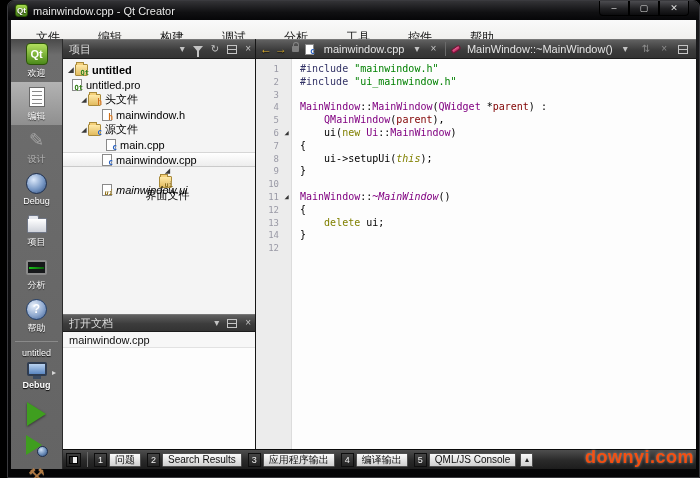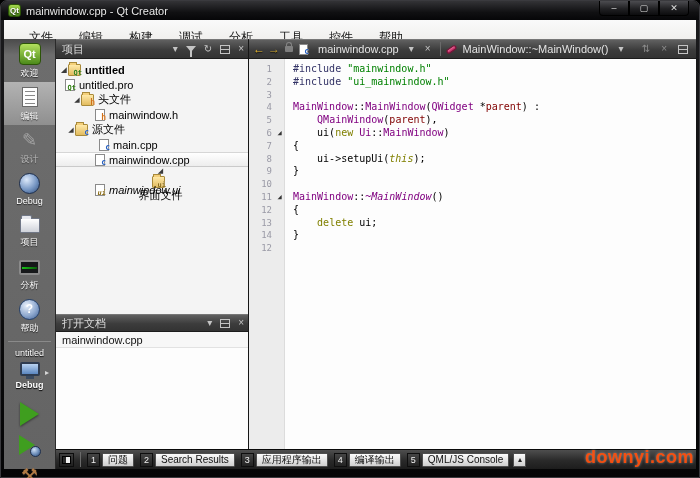--- a/index.html
+++ b/index.html
@@ -1,37 +1,37 @@
 <!DOCTYPE html>
 <html><head>
 <meta charset="utf-8">
 <style>
   * { box-sizing: border-box; margin: 0; padding: 0; }
   html,body { width:700px; height:478px; }
   body { font-family:"Liberation Sans",sans-serif; background:#000; position:relative; overflow:hidden; }
 
-  .window { position:absolute; inset:0; background:linear-gradient(#1b1b1d,#050506); border:1px solid #3a3a3e; border-radius:7px 7px 0 0; }
+  .window { position:absolute; inset:0; background:linear-gradient(#1b1b1d,#050506); border:1px solid #3a3a3e; border-radius:7px 7px 0 0;margin-left:7px; }
 
   
   .titlebar { height:19px; display:flex; align-items:center; padding-left:7px; gap:5px;
               background:linear-gradient(#333336,#101012 60%,#060608); border-radius:7px 7px 0 0;
               color:#e8e8e8; font-size:11px; text-shadow:0 1px 2px #000; }
   .qt-badge { width:13px; height:13px; border-radius:3px; background:linear-gradient(#a6d94e,#4c8a1a);
               border:1px solid #2c5408; color:#fff; font-size:8px; font-weight:bold;
               display:flex; align-items:center; justify-content:center; }
   .win-controls { position:absolute; top:0; right:10px; display:flex; z-index:5; }
   .win-btn { width:30px; height:15px; display:flex; align-items:center; justify-content:center;
              background:linear-gradient(#4c4c50,#212124 55%,#0c0c0e); border:1px solid #000; border-top:none;
              color:#dcdcdc; font-size:9px; line-height:1; cursor:default; }
   .win-btn.first { border-radius:0 0 0 4px; }
   .win-btn.last  { border-radius:0 0 4px 0; }
 
   
   .menubar { position:absolute; top:19px; left:3px; right:3px; height:36px; display:flex; align-items:center;
-             background:linear-gradient(#fafafa,#e9e7e4); border-bottom:1px solid #b8b6b2; padding-left:12px; }
+             background:linear-gradient(#fafafa,#e9e7e4); border-bottom:1px solid #b8b6b2; padding-left:12px;gap:12px; }
   .menu-item { font-size:12px; color:#141414; padding:0 13px; height:100%; display:flex; align-items:center; }
 
   
   .content { position:absolute; top:38px; left:3px; right:3px; bottom:8px; display:flex; }
 
   
   .sidebar { width:52px; background:linear-gradient(180deg,#4a4a4a 0px,#6d6d6d 16px,#646464 100%);
              border-right:1px solid #2a2a2a; display:flex; flex-direction:column; align-items:stretch; }
   .mode { display:flex; flex-direction:column; align-items:center; padding:3px 0 2px; gap:1px; }
   .mode .mlabel { font-size:9px; color:#fff; text-shadow:0 1px 1px rgba(0,0,0,.7); }
@@ -290,21 +290,21 @@
               <div class="trow" style="padding-left: 17px;">
                 <span class="twist">◢</span>
                 <span class="ticon t-folder badge b-h"></span>
                 <span>头文件</span>
               </div>
               <div class="trow" style="padding-left: 30px;">
                 <span class="twist"></span>
                 <span class="ticon t-page badge b-h"></span>
                 <span>mainwindow.h</span>
               </div>
-              <div class="trow" style="padding-left: 11px;">
+              <div class="trow" style="padding-left: 17px;">
                 <span class="twist">◢</span>
                 <span class="ticon t-folder badge b-c"></span>
                 <span>源文件</span>
               </div>
               <div class="trow" style="padding-left: 34px;">
                 <span class="twist"></span>
                 <span class="ticon t-page badge b-c"></span>
                 <span>main.cpp</span>
               </div>
               <div class="trow selected" style="padding-left: 30px;">

